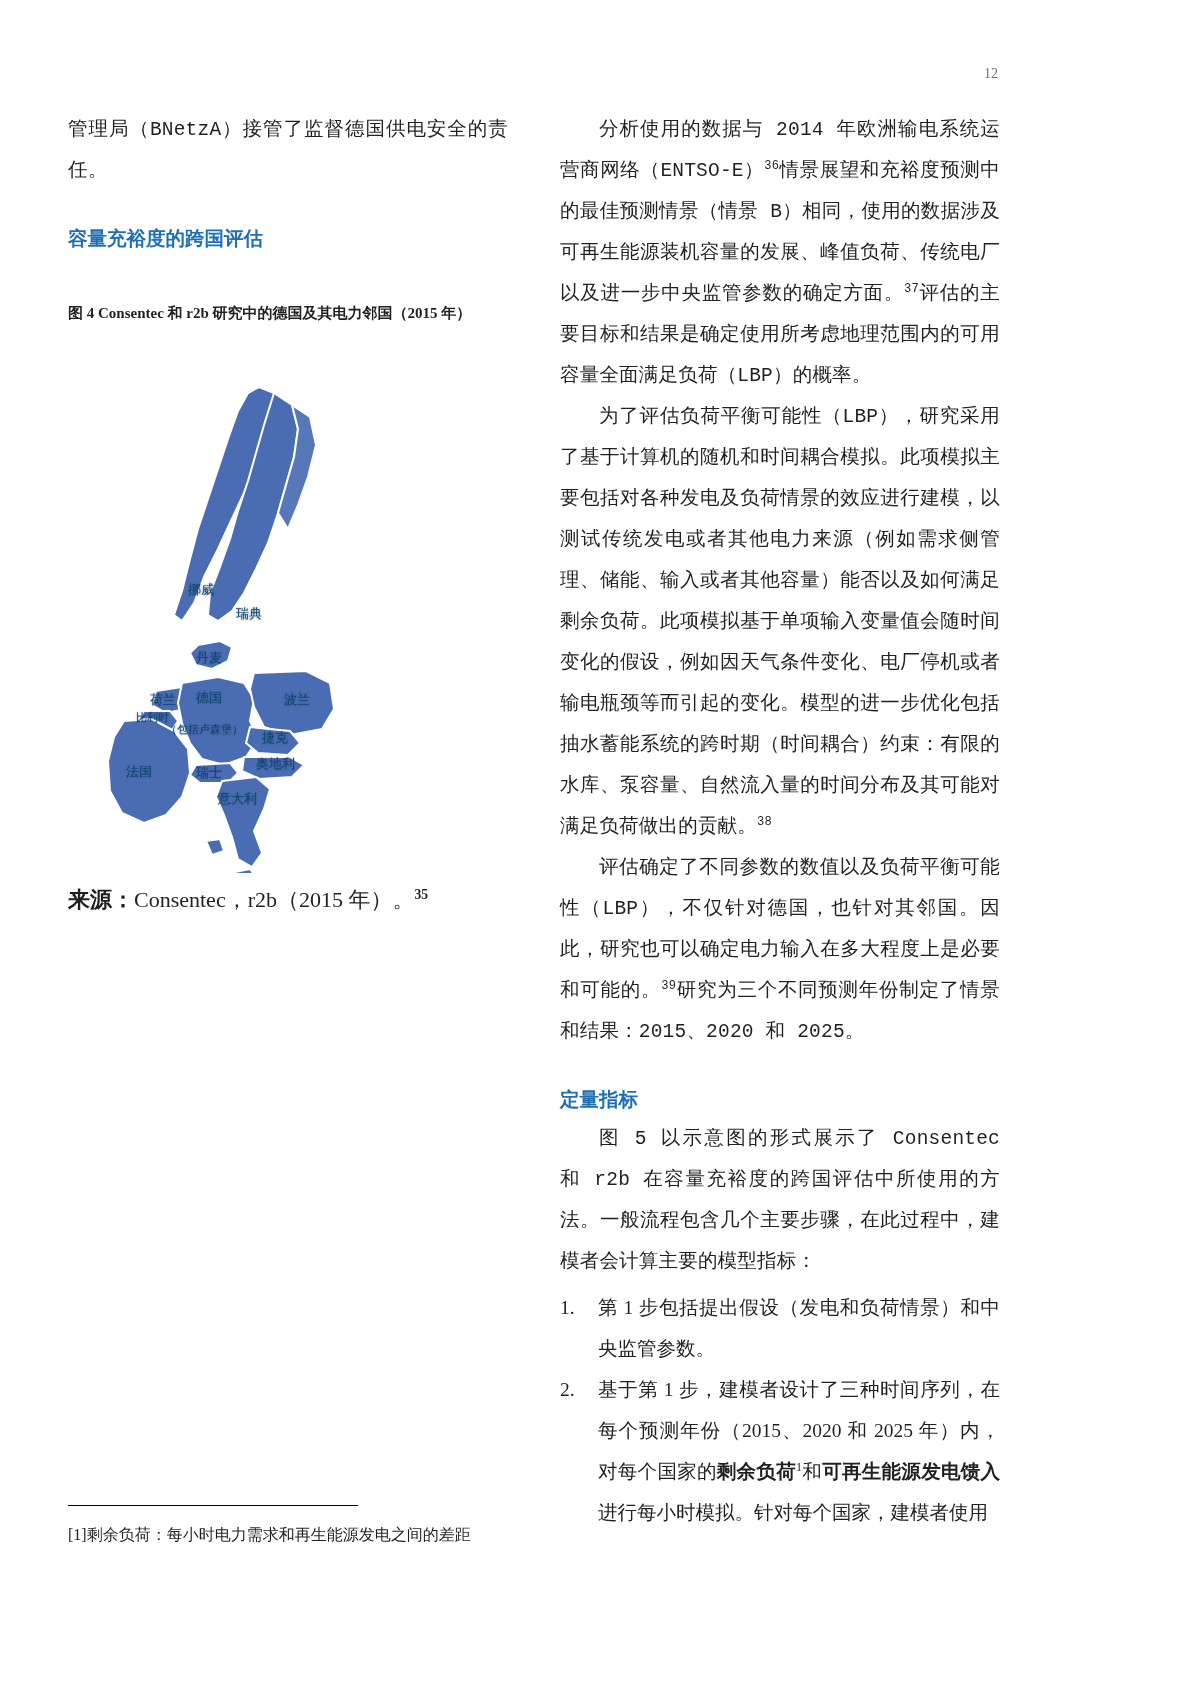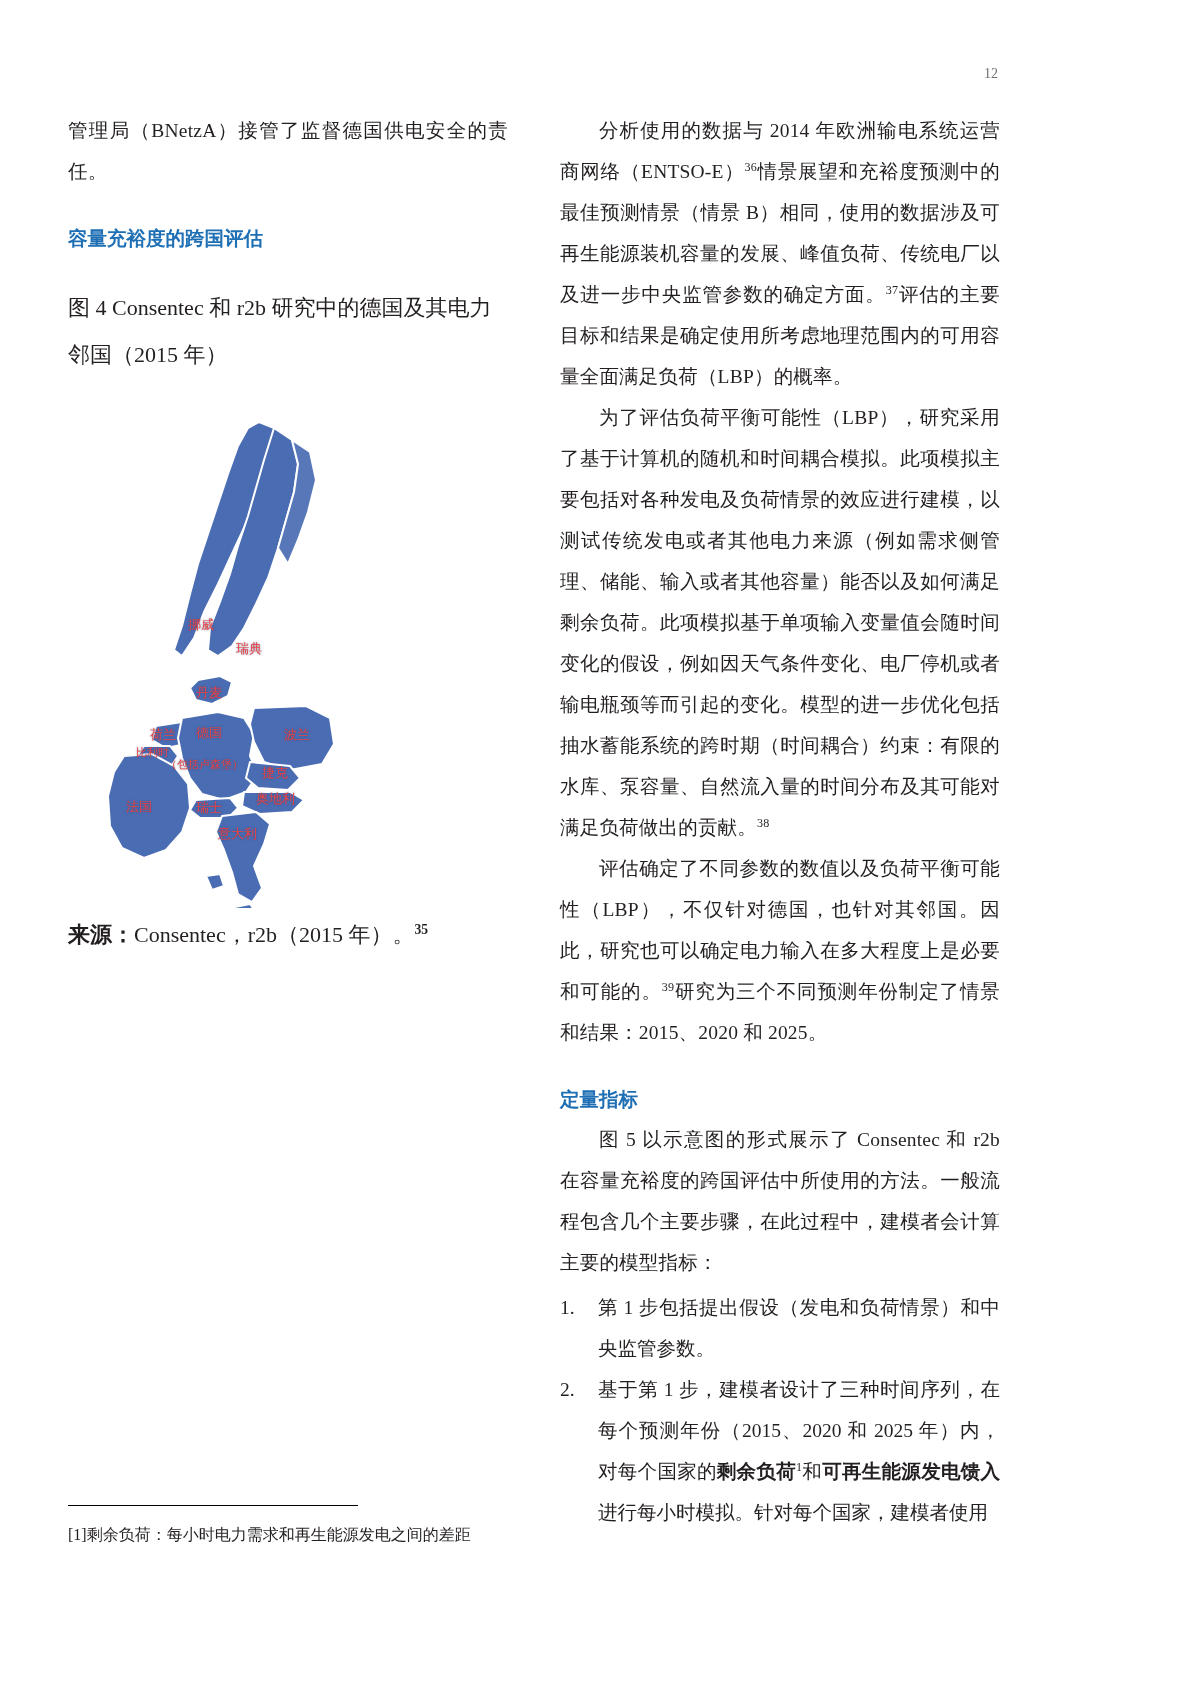--- a/index.html
+++ b/index.html
@@ -39,39 +39,40 @@
     width: 502px;
     box-sizing: border-box;
   }
   p {
     margin: 0 0 0 0;
     font-size: 19.5px;
     line-height: 41px;
     text-align: justify;
     text-justify: inter-ideograph;
     letter-spacing: 0.2px;
+    font-family: Liberation Mono, monospace;
   }
   p.indent {
     text-indent: 2em;
   }
   p + p {
     margin-top: 0px;
   }
   .sec-head {
     color: #1f6fb4;
     font-weight: bold;
     font-size: 19.5px;
     line-height: 40px;
     margin: 26px 0 0 0;
     font-family: "Liberation Sans", sans-serif;
   }
   .fig-caption {
-    font-weight: normal;
-    font-size: 22px;
-    line-height: 47px;
+    font-weight: bold;
+    font-size: 15px;
+    line-height: 59px;
     margin-top: 26px;
     font-family: "Liberation Serif", serif;
   }
   .fig-source {
     font-size: 22px;
     line-height: 34px;
     margin-top: 10px;
     font-weight: bold;
   }
   .fig-source .src-body {
@@ -89,21 +90,21 @@
     display: flex;
     justify-content: center;
   }
   .map-box {
     position: relative;
     width: 420px;
     height: 520px;
   }
   .map-label {
     position: absolute;
-    color: #ef4444;
+    color: #0c4a6e;
     font-size: 13px;
     font-family: Liberation Serif, serif;
     white-space: nowrap;
     text-shadow: 0 0 2px rgba(40,60,110,0.7);
   }
   .footnote-rule {
     position: absolute;
     left: 68px;
     top: 1505px;
     width: 290px;

